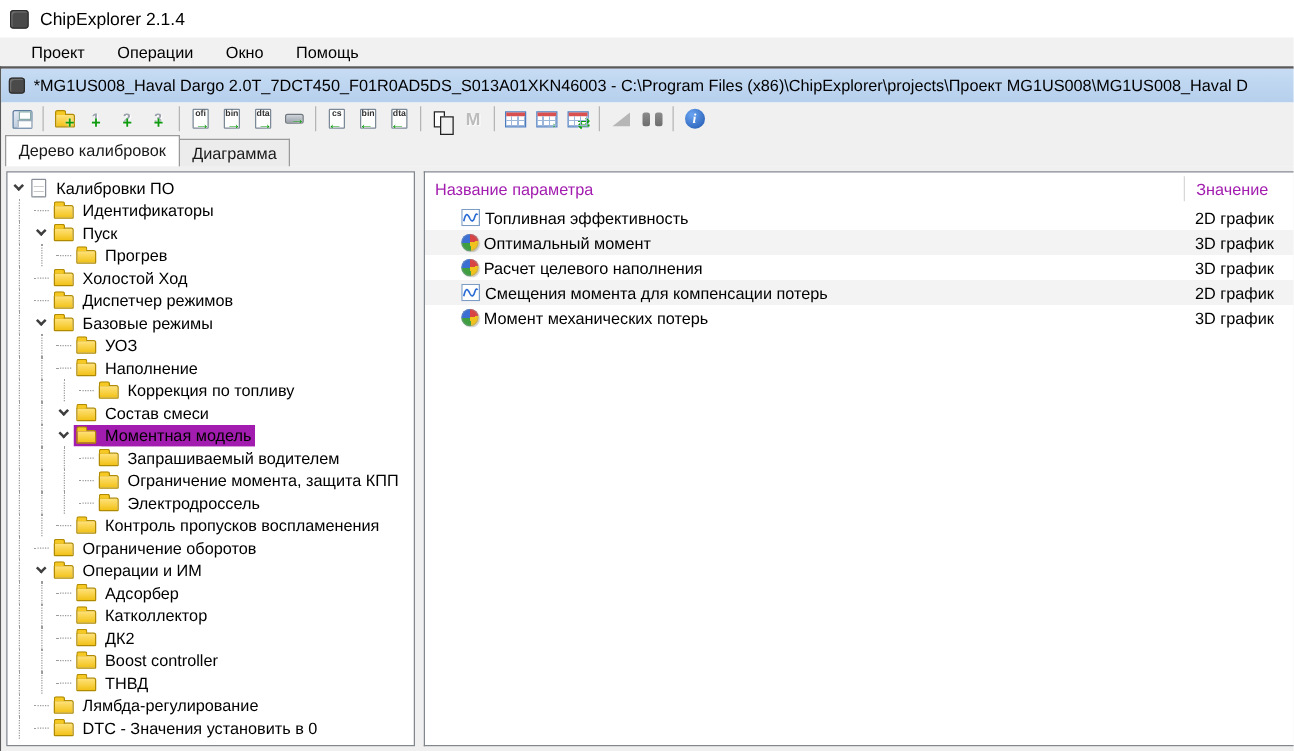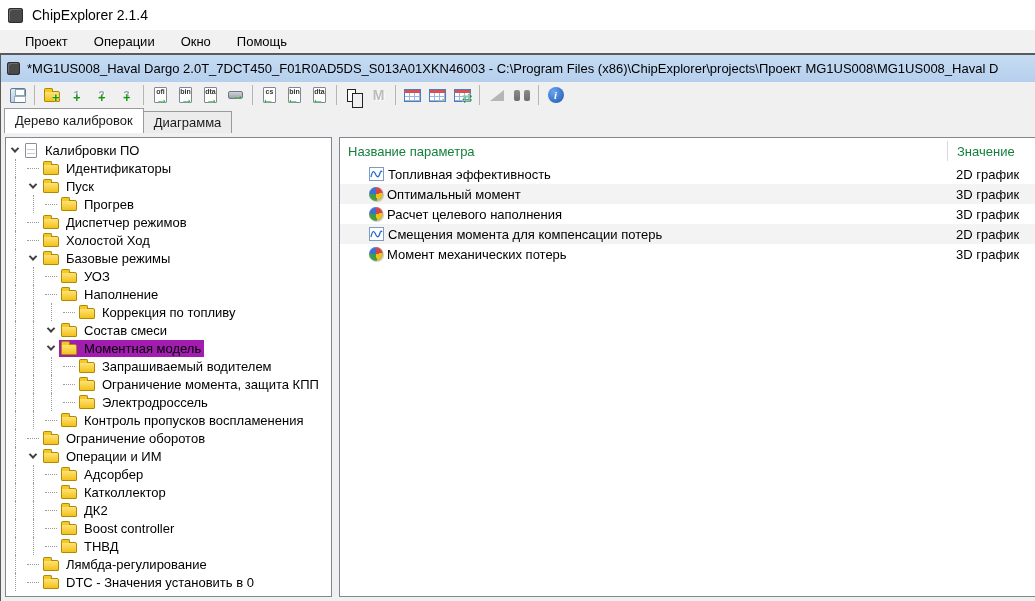--- a/index.html
+++ b/index.html
@@ -66,21 +66,21 @@
   .chev { width:6px; height:6px; border-right:2px solid #3f3f3f; border-bottom:2px solid #3f3f3f; transform:rotate(45deg) translate(-1px,-1px); }
   .dots { width:12px; height:1px; border-top:1px dotted #9c9c9c; }
   .t-folder { width:16px; height:11px; background:linear-gradient(#ffe27a,#f2c218); border:1px solid #b08a00; border-radius:1px 2px 1px 1px; position:relative; flex:0 0 auto; margin:2px 4px 0 0; }
   .t-folder::before { content:""; position:absolute; top:-4px; left:-1px; width:7px; height:3px; background:#f5c824; border:1px solid #b08a00; border-bottom:none; border-radius:2px 2px 0 0; }
   .t-doc { width:12px; height:15px; background:#fff; border:1px solid #8a9099; border-radius:1px; margin-right:5px; flex:0 0 auto;
            background-image:repeating-linear-gradient(to bottom, transparent 0 3px, #c9c9c9 3px 4px); background-size:8px 12px; background-position:1px 2px; background-repeat:no-repeat; }
   .tlabel { padding:1px 3px; }
   .trow.selected .tlabel, .trow.selected .selwrap { background:#a21caf; }
   .selwrap { display:flex; align-items:center; padding-left:2px; }
   
-  .thead { height:26px; display:flex; align-items:center; padding-left:8px; color:#15803d; }
+  .thead { height:26px; display:flex; align-items:center; padding-left:8px; color:#a21caf; }
   .thead .col-name { flex:1; }
   .thead .col-value { width:88px; border-left:1px solid #d8d8d8; padding-left:9px; height:20px; display:flex; align-items:center; }
   .prow { height:20px; display:flex; align-items:center; padding-left:5px; }
   .prow:nth-child(even) { background:#f3f3f3; }
   .prow .pname { flex:1; display:flex; align-items:center; gap:4px; overflow:hidden;padding-left:24px; }
   .prow .pval { width:88px; padding-left:9px; }
   .i2d { width:15px; height:14px; flex:0 0 auto; }
   .i3d { width:14px; height:14px; flex:0 0 auto; border-radius:50%;
          background:conic-gradient(#d94343 0 22%, #f2c21c 22% 48%, #3f9e3f 48% 74%, #3b6fd4 74% 100%);
          box-shadow: inset 0 0 0 1px #8899aa66, 1px 1px 1px #00000033; }
@@ -232,31 +232,31 @@
               <span class="tlabel">Прогрев</span>
             </span>
           </div>
           <div class="trow">
             <span class="guide"></span>
             <span class="prefix">
               <span class="dots"></span>
             </span>
             <span class="selwrap">
               <span class="t-folder"></span>
+              <span class="tlabel">Холостой Ход</span>
+            </span>
+          </div>
+          <div class="trow">
+            <span class="guide"></span>
+            <span class="prefix">
+              <span class="dots"></span>
+            </span>
+            <span class="selwrap">
+              <span class="t-folder"></span>
               <span class="tlabel">Диспетчер режимов</span>
-            </span>
-          </div>
-          <div class="trow">
-            <span class="guide"></span>
-            <span class="prefix">
-              <span class="dots"></span>
-            </span>
-            <span class="selwrap">
-              <span class="t-folder"></span>
-              <span class="tlabel">Холостой Ход</span>
             </span>
           </div>
           <div class="trow">
             <span class="guide"></span>
             <span class="prefix">
               <span class="chev"></span>
             </span>
             <span class="selwrap">
               <span class="t-folder"></span>
               <span class="tlabel">Базовые режимы</span>

